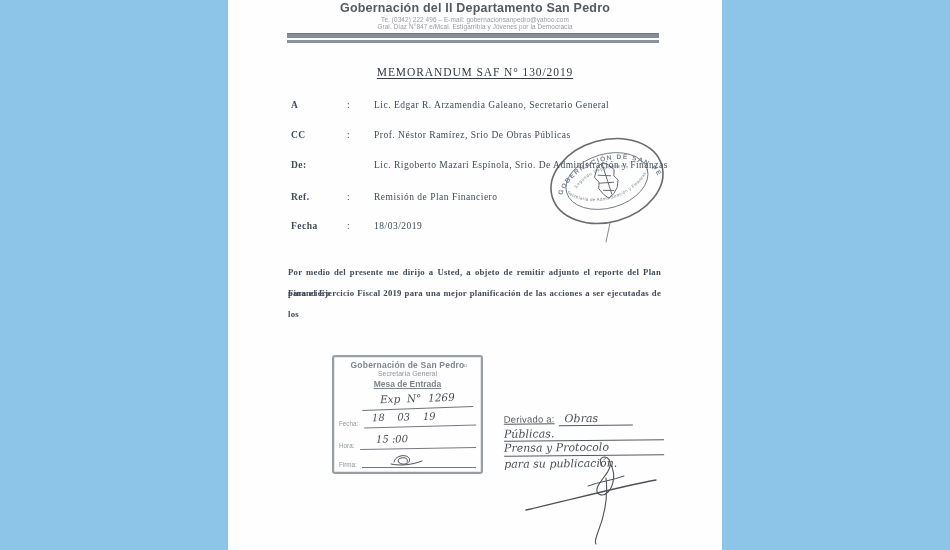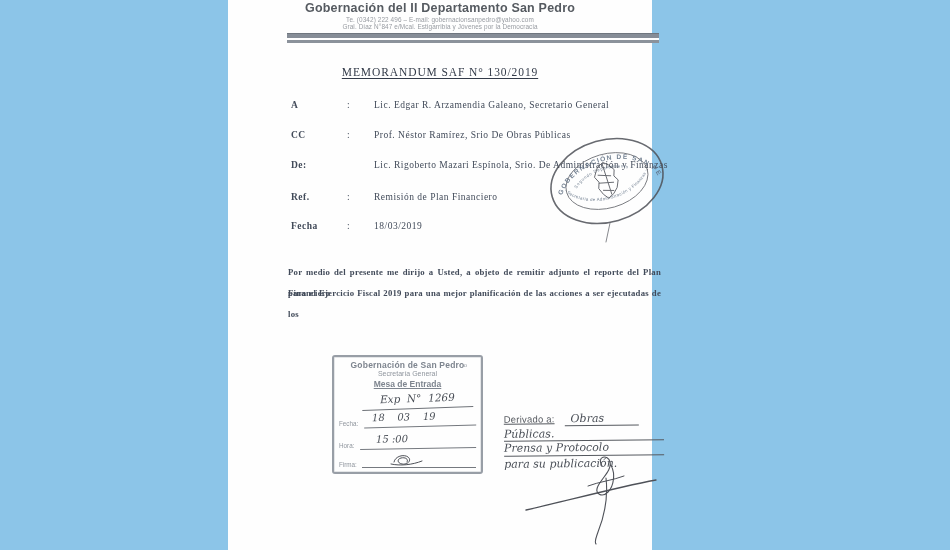--- a/index.html
+++ b/index.html
@@ -2,21 +2,21 @@
 <html><head>
 <meta charset="utf-8">
 <style>
   html,body{margin:0;padding:0;}
   body{
     width:950px;height:550px;position:relative;overflow:hidden;
     background:#8cc5e8;
     font-family:"Liberation Serif", serif;
   }
   .page{
-    position:absolute;left:228px;top:0;width:424px;height:550px;
+    position:absolute;left:228px;top:0;width:494px;height:550px;
     background:#fefefe;
   }
   
   .hdr-title{
     position:absolute;top:1px;left:0;width:100%;text-align:center;
     font-family:"Liberation Sans", sans-serif;font-weight:bold;
     font-size:12.5px;color:#555a60;letter-spacing:.2px;
   }
   .hdr-sub{
     position:absolute;left:0;width:100%;text-align:center;
@@ -76,21 +76,21 @@
   .ebox .rl-firma{top:104px;left:5px;}
   .ebox .rw-firma{top:95px;left:28px;right:5px;}
   .ebox .dot{position:absolute;top:5px;right:14px;font-size:6px;color:#9aa0a8;}
   
   .derivado{position:absolute;left:276px;top:412px;width:165px;
     transform:rotate(-.6deg);}
   .derivado .row{position:relative;font-size:11px;}
   .derivado .dlabel{font-family:"Liberation Sans", sans-serif;
     font-size:9.5px;color:#55595f;letter-spacing:.2px;font-style:normal;text-decoration:underline;}
   .derivado .u{border-bottom:1.2px solid #55595f;display:inline-block;}
-  .derivado .r1 .u{width:68px;padding-left:6px;margin-left:10px;font-style:italic;}
+  .derivado .r1 .u{width:68px;padding-left:6px;margin-left:4px;font-style:italic;}
   .derivado .r2{margin-top:1px;border-bottom:1.2px solid #55595f;width:160px;line-height:13px;}
   .derivado .r3{border-bottom:1.2px solid #55595f;width:160px;line-height:14px;}
   .derivado .r4{line-height:15px;}
   
   .sig-main{position:absolute;left:290px;top:452px;}
   svg .ink{stroke:#4e5158;fill:none;stroke-linecap:round;}
 </style>
 </head>
 <body>
 

